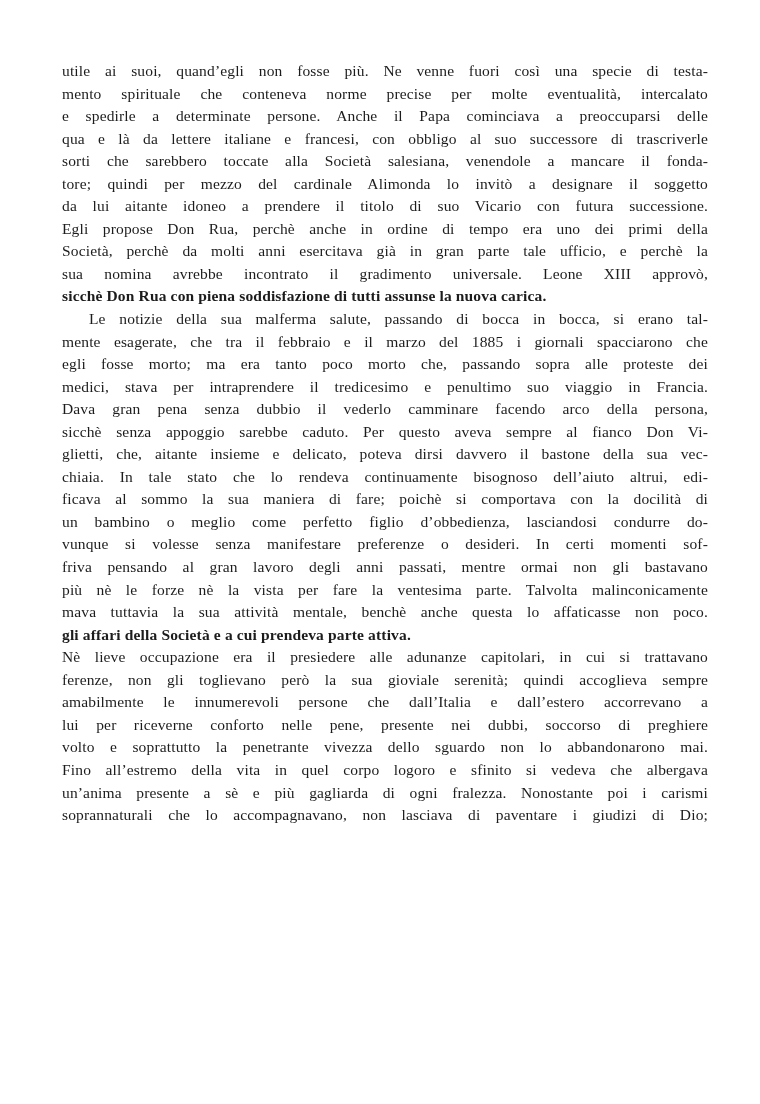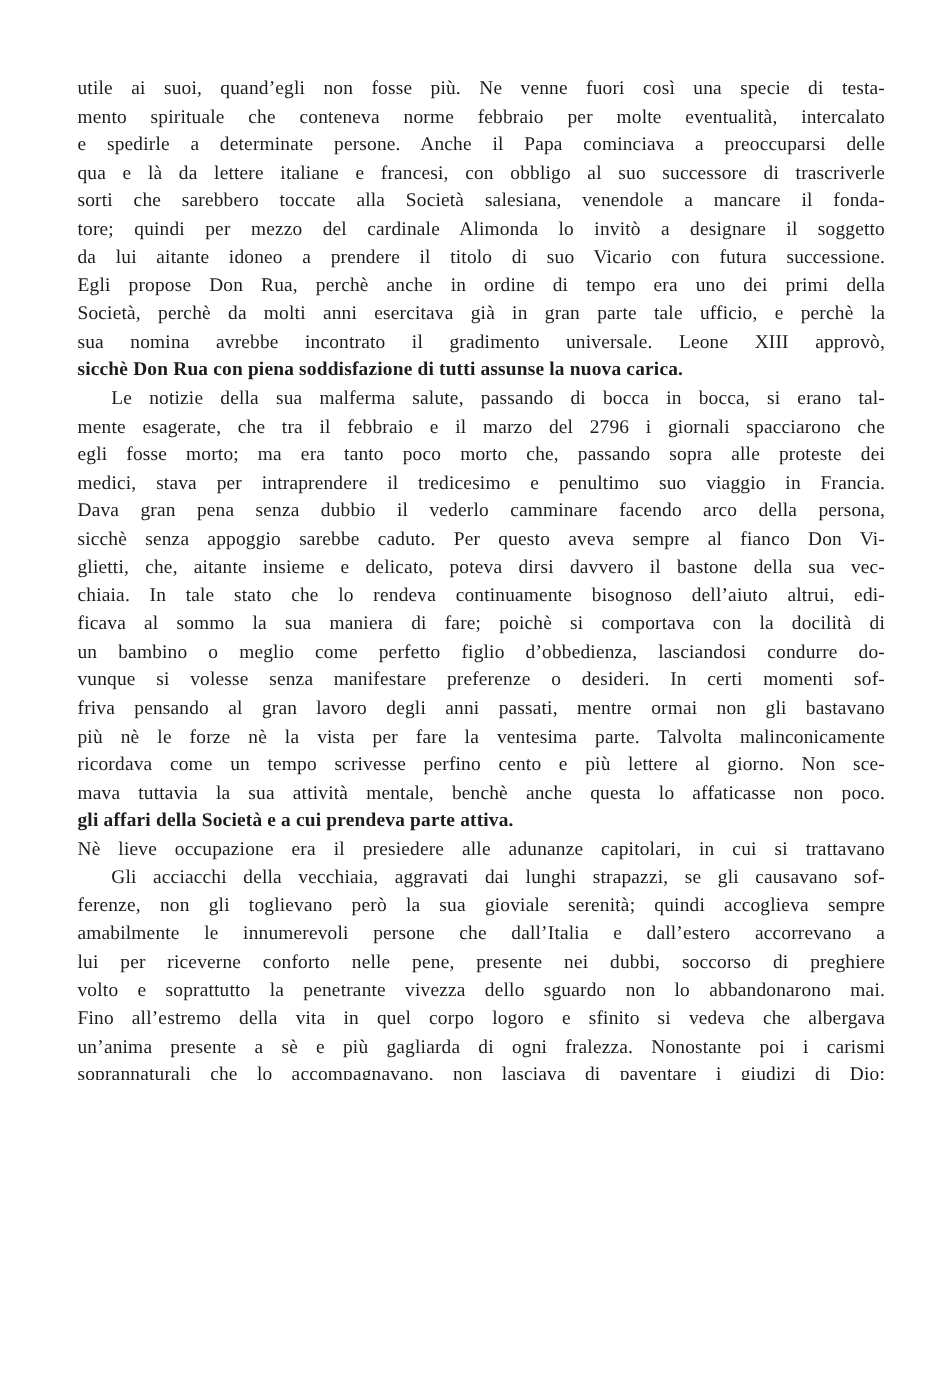--- a/index.html
+++ b/index.html
@@ -54,48 +54,46 @@
     background: #b9b9b9;
     border-radius: 50%;
   }
 </style>
 </head>
 <body>
 
 <div class="page">
   <div class="text-block">
       <div class="line">utile ai suoi, quand’egli non fosse più. Ne venne fuori così una specie di testa-</div>
-      <div class="line">mento spirituale che conteneva norme febbraio per molte eventualità, intercalato</div>
+      <div class="line">mento spirituale che conteneva norme precise per molte eventualità, intercalato</div>
       <div class="line">e spedirle a determinate persone. Anche il Papa cominciava a preoccuparsi delle</div>
       <div class="line">qua e là da lettere italiane e francesi, con obbligo al suo successore di trascriverle</div>
       <div class="line">sorti che sarebbero toccate alla Società salesiana, venendole a mancare il fonda-</div>
       <div class="line">tore; quindi per mezzo del cardinale Alimonda lo invitò a designare il soggetto</div>
       <div class="line">da lui aitante idoneo a prendere il titolo di suo Vicario con futura successione.</div>
       <div class="line">Egli propose Don Rua, perchè anche in ordine di tempo era uno dei primi della</div>
       <div class="line">Società, perchè da molti anni esercitava già in gran parte tale ufficio, e perchè la</div>
       <div class="line">sua nomina avrebbe incontrato il gradimento universale. Leone XIII approvò,</div>
       <div class="line end">sicchè Don Rua con piena soddisfazione di tutti assunse la nuova carica.</div>
       <div class="line indent">Le notizie della sua malferma salute, passando di bocca in bocca, si erano tal-</div>
-      <div class="line">mente esagerate, che tra il febbraio e il marzo del 2796 i giornali spacciarono che</div>
+      <div class="line">mente esagerate, che tra il febbraio e il marzo del 1885 i giornali spacciarono che</div>
       <div class="line">egli fosse morto; ma era tanto poco morto che, passando sopra alle proteste dei</div>
       <div class="line">medici, stava per intraprendere il tredicesimo e penultimo suo viaggio in Francia.</div>
       <div class="line">Dava gran pena senza dubbio il vederlo camminare facendo arco della persona,</div>
       <div class="line">sicchè senza appoggio sarebbe caduto. Per questo aveva sempre al fianco Don Vi-</div>
       <div class="line">glietti, che, aitante insieme e delicato, poteva dirsi davvero il bastone della sua vec-</div>
       <div class="line">chiaia. In tale stato che lo rendeva continuamente bisognoso dell’aiuto altrui, edi-</div>
       <div class="line">ficava al sommo la sua maniera di fare; poichè si comportava con la docilità di</div>
       <div class="line">un bambino o meglio come perfetto figlio d’obbedienza, lasciandosi condurre do-</div>
       <div class="line">vunque si volesse senza manifestare preferenze o desideri. In certi momenti sof-</div>
       <div class="line">friva pensando al gran lavoro degli anni passati, mentre ormai non gli bastavano</div>
       <div class="line">più nè le forze nè la vista per fare la ventesima parte. Talvolta malinconicamente</div>
-      <div class="line">ricordava come un tempo scrivesse perfino cento e più lettere al giorno. Non sce-</div>
       <div class="line">mava tuttavia la sua attività mentale, benchè anche questa lo affaticasse non poco.</div>
       <div class="line end">gli affari della Società e a cui prendeva parte attiva.</div>
       <div class="line">Nè lieve occupazione era il presiedere alle adunanze capitolari, in cui si trattavano</div>
-      <div class="line indent">Gli acciacchi della vecchiaia, aggravati dai lunghi strapazzi, se gli causavano sof-</div>
       <div class="line">ferenze, non gli toglievano però la sua gioviale serenità; quindi accoglieva sempre</div>
       <div class="line">amabilmente le innumerevoli persone che dall’Italia e dall’estero accorrevano a</div>
       <div class="line">lui per riceverne conforto nelle pene, presente nei dubbi, soccorso di preghiere</div>
       <div class="line">volto e soprattutto la penetrante vivezza dello sguardo non lo abbandonarono mai.</div>
       <div class="line">Fino all’estremo della vita in quel corpo logoro e sfinito si vedeva che albergava</div>
       <div class="line">un’anima presente a sè e più gagliarda di ogni fralezza. Nonostante poi i carismi</div>
       <div class="line">soprannaturali che lo accompagnavano, non lasciava di paventare i giudizi di Dio;</div>
     </div>
   <div class="page-number">407</div>
   <div class="scan-speck"></div>

